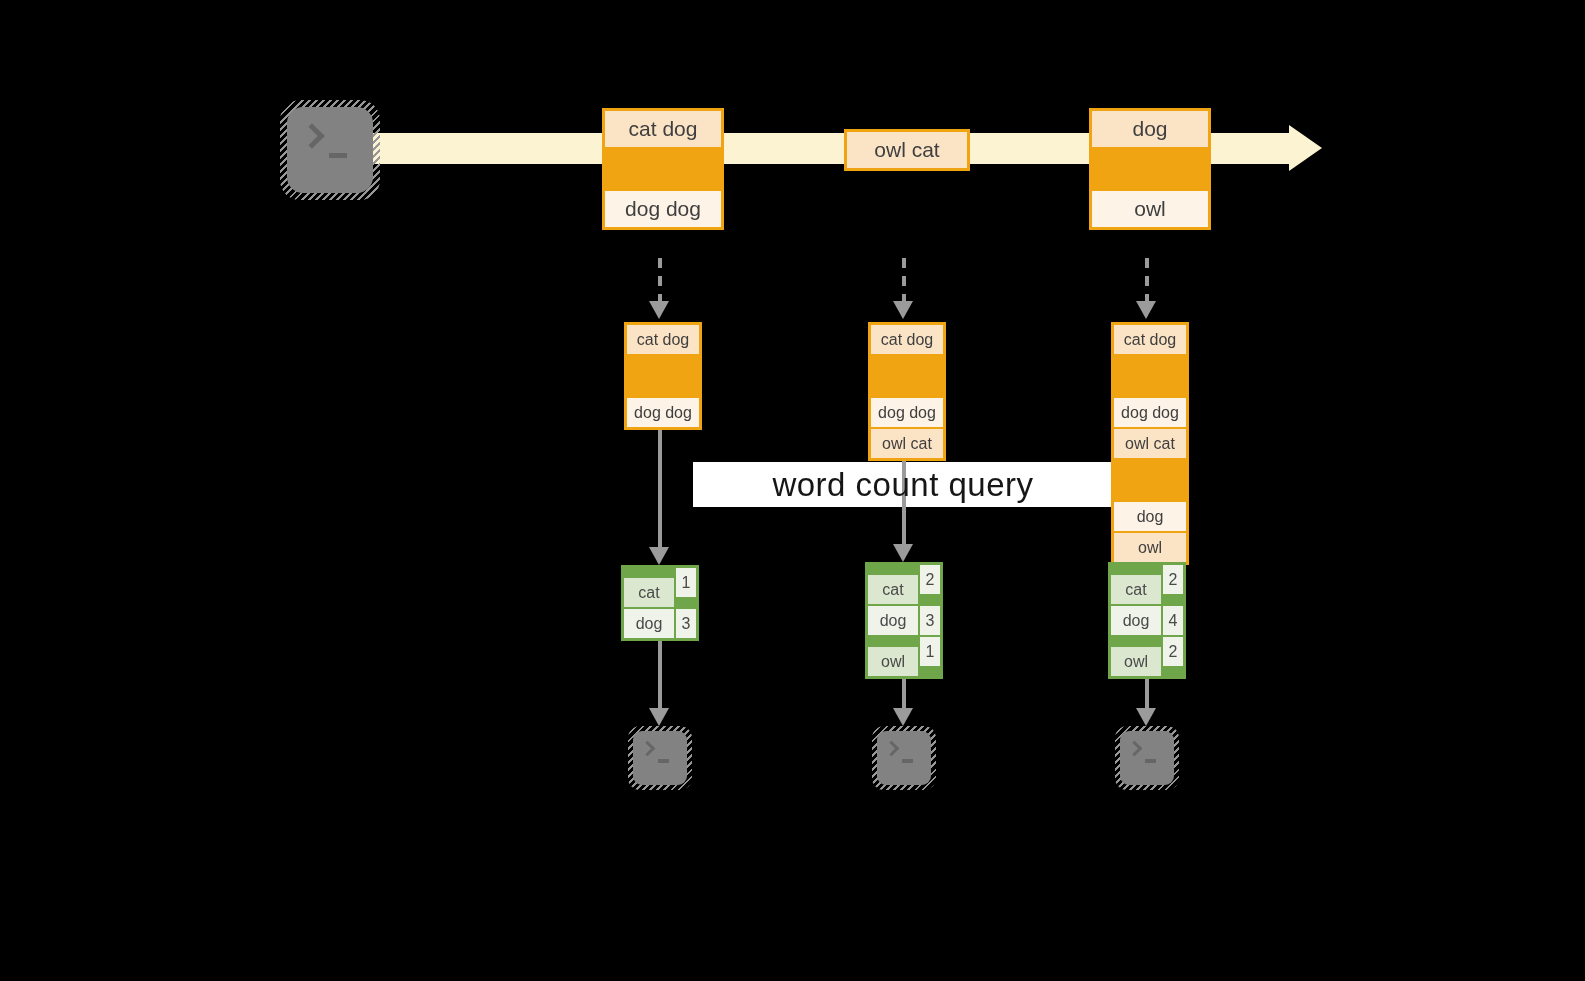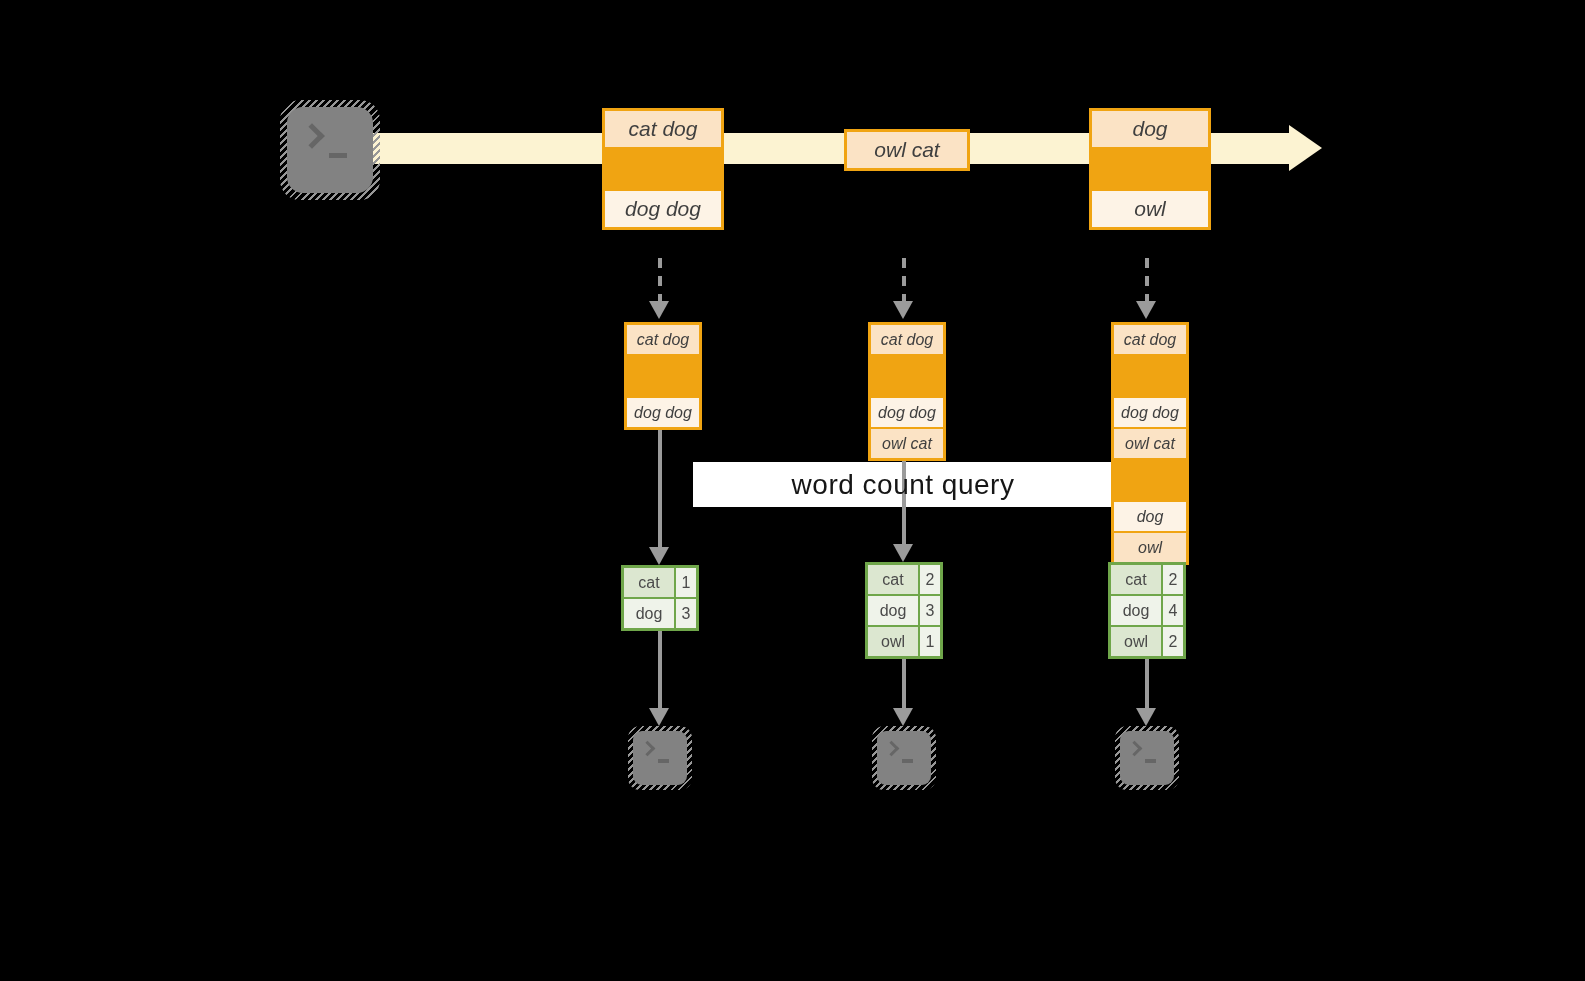--- a/index.html
+++ b/index.html
@@ -12,37 +12,37 @@
   .bandhead{width:0;height:0;border-top:23px solid transparent;
             border-bottom:23px solid transparent;border-left:33px solid #fcf3d2;z-index:1;}
 
   
   .vline{width:4px;background:#9b9b9b;z-index:2;}
   .vdash{width:4px;background:repeating-linear-gradient(to bottom,#9b9b9b 0 10px,transparent 10px 18px);z-index:2;}
   .ahead{width:0;height:0;border-left:10px solid transparent;border-right:10px solid transparent;
          border-top:18px solid #9b9b9b;z-index:2;}
 
   
-  .msg{border:3px solid #f0a412;background:#f0a412;display:flex;flex-direction:column;gap:2px;z-index:3;font-style:italic;}
+  .msg{border:3px solid #f0a412;background:#f0a412;display:flex;flex-direction:column;gap:2px;z-index:3;}
   .mcell{background:#fbe3c5;color:#3f3f3f;text-align:center;white-space:nowrap;overflow:hidden;}
   .mcell.light{background:#fdf3e6;margin-top:42px;}
   .msg.big .mcell{height:36px;line-height:36px;font-size:21px;}
   .msg.buf .mcell{height:29px;line-height:29px;font-size:16px;}
 
   
   .gtable{border:3px solid #6fa64a;background:#6fa64a;display:flex;flex-direction:column;gap:2px;z-index:3;}
   .grow{display:flex;gap:2px;}
   .gcell{background:#eff3ea;color:#4a4a4a;text-align:center;height:29px;line-height:29px;font-size:16px;}
-  .gcell.dark{background:#dce7d0;}
+  .gcell.dark{background:#dce7d0;margin-top:10px;}
   .glabel{width:50px;}
   .gval{width:20px;flex:1;}
 
   
   .queryband{background:#ffffff;z-index:1;}
-  .querytext{z-index:4;color:#161616;font-size:28px;text-align:center;line-height:45px;
+  .querytext{z-index:4;color:#161616;font-size:33px;text-align:center;line-height:45px;
              font-weight:400;letter-spacing:.5px;}
 
   
   .term{background:repeating-linear-gradient(135deg,#979797 0 2px,rgba(0,0,0,0) 2px 5px);z-index:3;}
   .term-lg{border-radius:20px;}
   .term-sm{border-radius:12px;}
   .term-inner{position:absolute;background:#828282;}
   .term-lg .term-inner{inset:7px;border-radius:16px;}
   .term-sm .term-inner{inset:5px;border-radius:9px;}
   .chev{position:absolute;border-style:solid;border-color:#666666;transform:rotate(45deg);}

